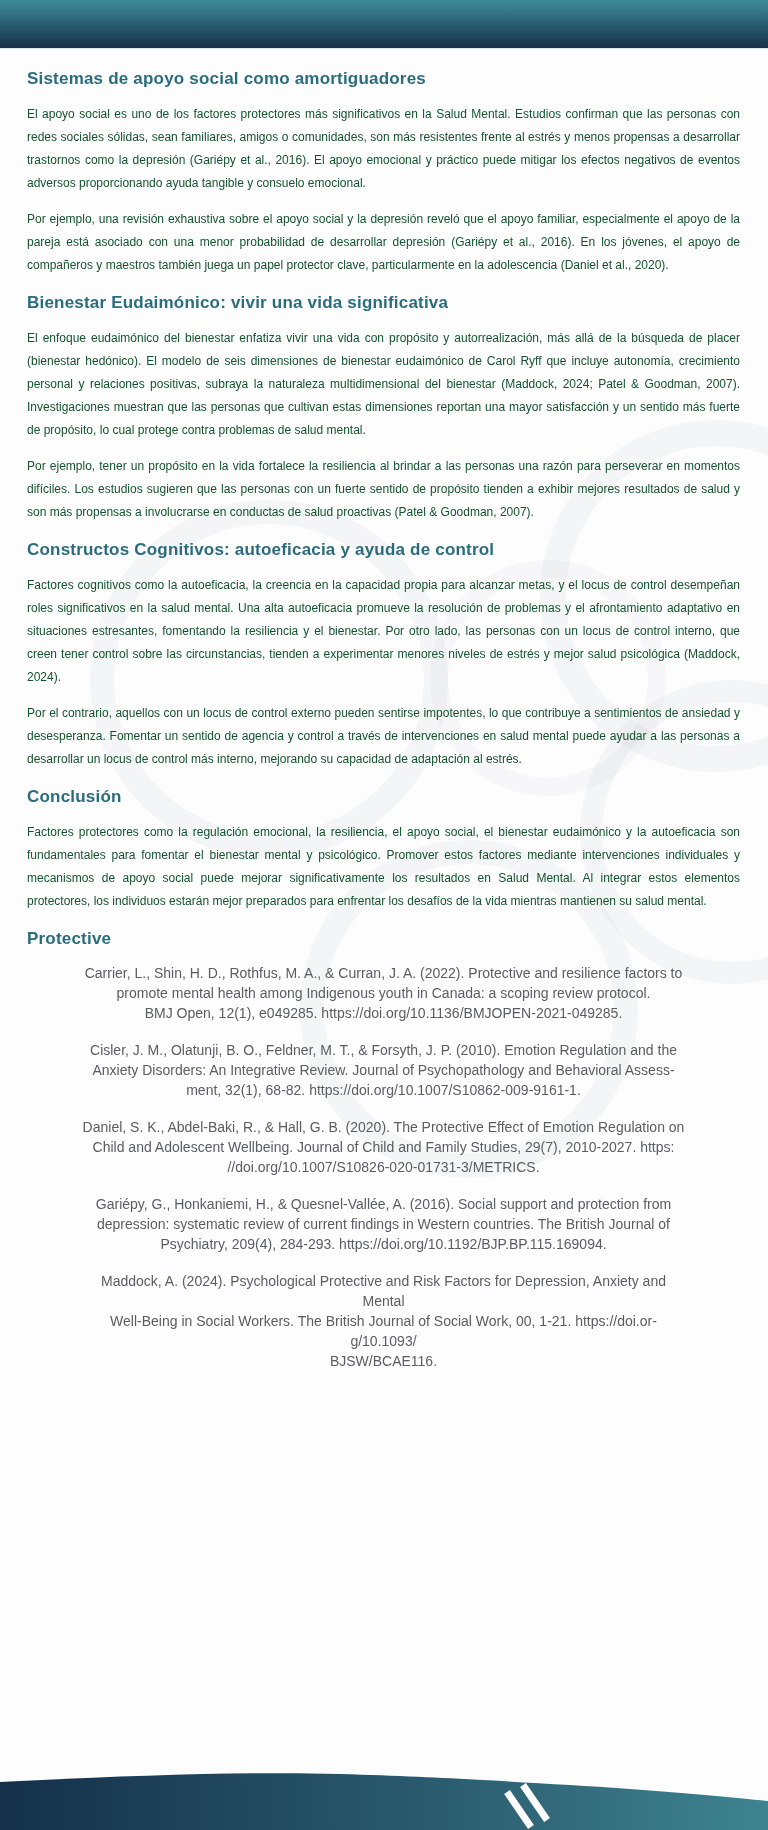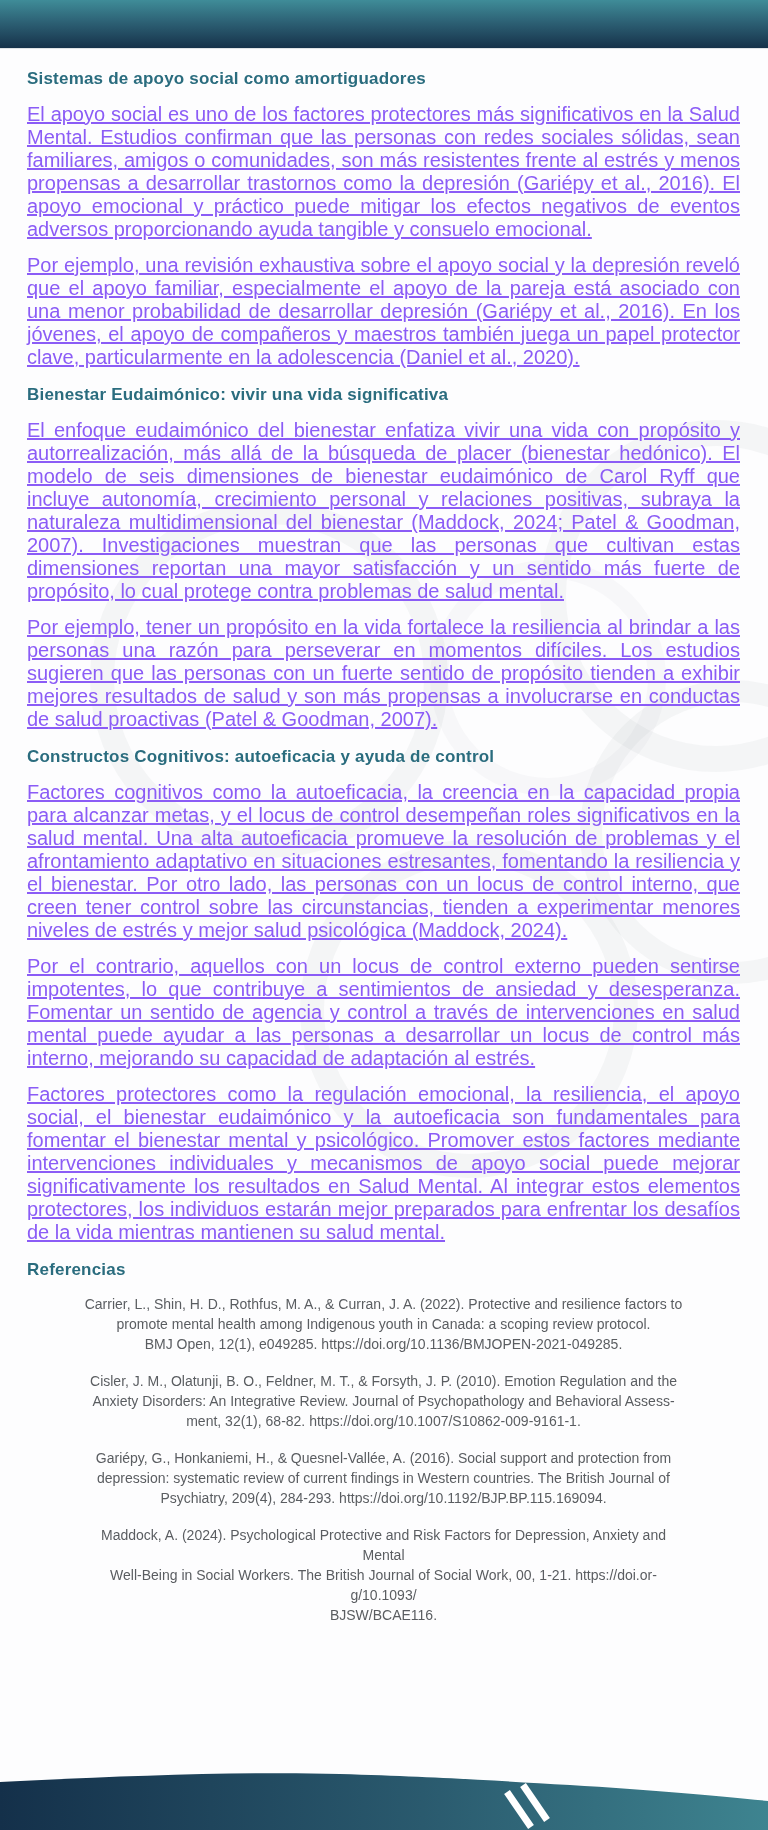--- a/index.html
+++ b/index.html
@@ -33,26 +33,25 @@
   }
   .sec-heading{
     color:#2A6C7E;
     font-size:17px;
     font-weight:bold;
     letter-spacing:0.2px;
     margin:16px 0 14px 0;
   }
   .sec-heading.first{margin-top:4px;}
   .body-p{
-    color:#8b5cf6;
-    font-size:20px;
+    color:#14532d;
+    font-size:12px;
     line-height:23px;
     text-align:justify;
     margin:0 0 13px 0;
-    text-decoration:underline;
   }
   .ref-p{
     color:#5A5D61;
     font-size:14px;
     line-height:20px;
     margin:0 0 17px 0;
     white-space:pre-line;
     text-align:center;
   }
   
@@ -91,31 +90,35 @@
       <p class="body-p">Por ejemplo, tener un propósito en la vida fortalece la resiliencia al brindar a las personas una razón para perseverar en momentos difíciles. Los estudios sugieren que las personas con un fuerte sentido de propósito tienden a exhibir mejores resultados de salud y son más propensas a involucrarse en conductas de salud proactivas (Patel &amp; Goodman, 2007).</p>
     </section>
 
     <section>
       <h2 class="sec-heading">Constructos Cognitivos: autoeficacia y ayuda de control</h2>
       <p class="body-p">Factores cognitivos como la autoeficacia, la creencia en la capacidad propia para alcanzar metas, y el locus de control desempeñan roles significativos en la salud mental. Una alta autoeficacia promueve la resolución de problemas y el afrontamiento adaptativo en situaciones estresantes, fomentando la resiliencia y el bienestar. Por otro lado, las personas con un locus de control interno, que creen tener control sobre las circunstancias, tienden a experimentar menores niveles de estrés y mejor salud psicológica (Maddock, 2024).</p>
       <p class="body-p">Por el contrario, aquellos con un locus de control externo pueden sentirse impotentes, lo que contribuye a sentimientos de ansiedad y desesperanza. Fomentar un sentido de agencia y control a través de intervenciones en salud mental puede ayudar a las personas a desarrollar un locus de control más interno, mejorando su capacidad de adaptación al estrés.</p>
     </section>
 
     <section>
+      <h2 class="sec-heading">Conclusión</h2>
       <p class="body-p">Factores protectores como la regulación emocional, la resiliencia, el apoyo social, el bienestar eudaimónico y la autoeficacia son fundamentales para fomentar el bienestar mental y psicológico. Promover estos factores mediante intervenciones individuales y mecanismos de apoyo social puede mejorar significativamente los resultados en Salud Mental. Al integrar estos elementos protectores, los individuos estarán mejor preparados para enfrentar los desafíos de la vida mientras mantienen su salud mental.</p>
     </section>
 
     <section>
-      <h2 class="sec-heading">Referencias</h2>
+      <h2 class="sec-heading">Protective</h2>
       <p class="ref-p">Carrier, L., Shin, H. D., Rothfus, M. A., &amp; Curran, J. A. (2022). Protective and resilience factors to
 promote mental health among Indigenous youth in Canada: a scoping review protocol.
 BMJ Open, 12(1), e049285. https://doi.org/10.1136/BMJOPEN-2021-049285.</p>
       <p class="ref-p">Cisler, J. M., Olatunji, B. O., Feldner, M. T., &amp; Forsyth, J. P. (2010). Emotion Regulation and the
 Anxiety Disorders: An Integrative Review. Journal of Psychopathology and Behavioral Assess-
 ment, 32(1), 68-82. https://doi.org/10.1007/S10862-009-9161-1.</p>
+      <p class="ref-p">Daniel, S. K., Abdel-Baki, R., &amp; Hall, G. B. (2020). The Protective Effect of Emotion Regulation on
+Child and Adolescent Wellbeing. Journal of Child and Family Studies, 29(7), 2010-2027. https:
+//doi.org/10.1007/S10826-020-01731-3/METRICS.</p>
       <p class="ref-p">Gariépy, G., Honkaniemi, H., &amp; Quesnel-Vallée, A. (2016). Social support and protection from
 depression: systematic review of current findings in Western countries. The British Journal of
 Psychiatry, 209(4), 284-293. https://doi.org/10.1192/BJP.BP.115.169094.</p>
       <p class="ref-p">Maddock, A. (2024). Psychological Protective and Risk Factors for Depression, Anxiety and
 Mental
 Well-Being in Social Workers. The British Journal of Social Work, 00, 1-21. https://doi.or-
 g/10.1093/
 BJSW/BCAE116.</p>
     </section>
 

